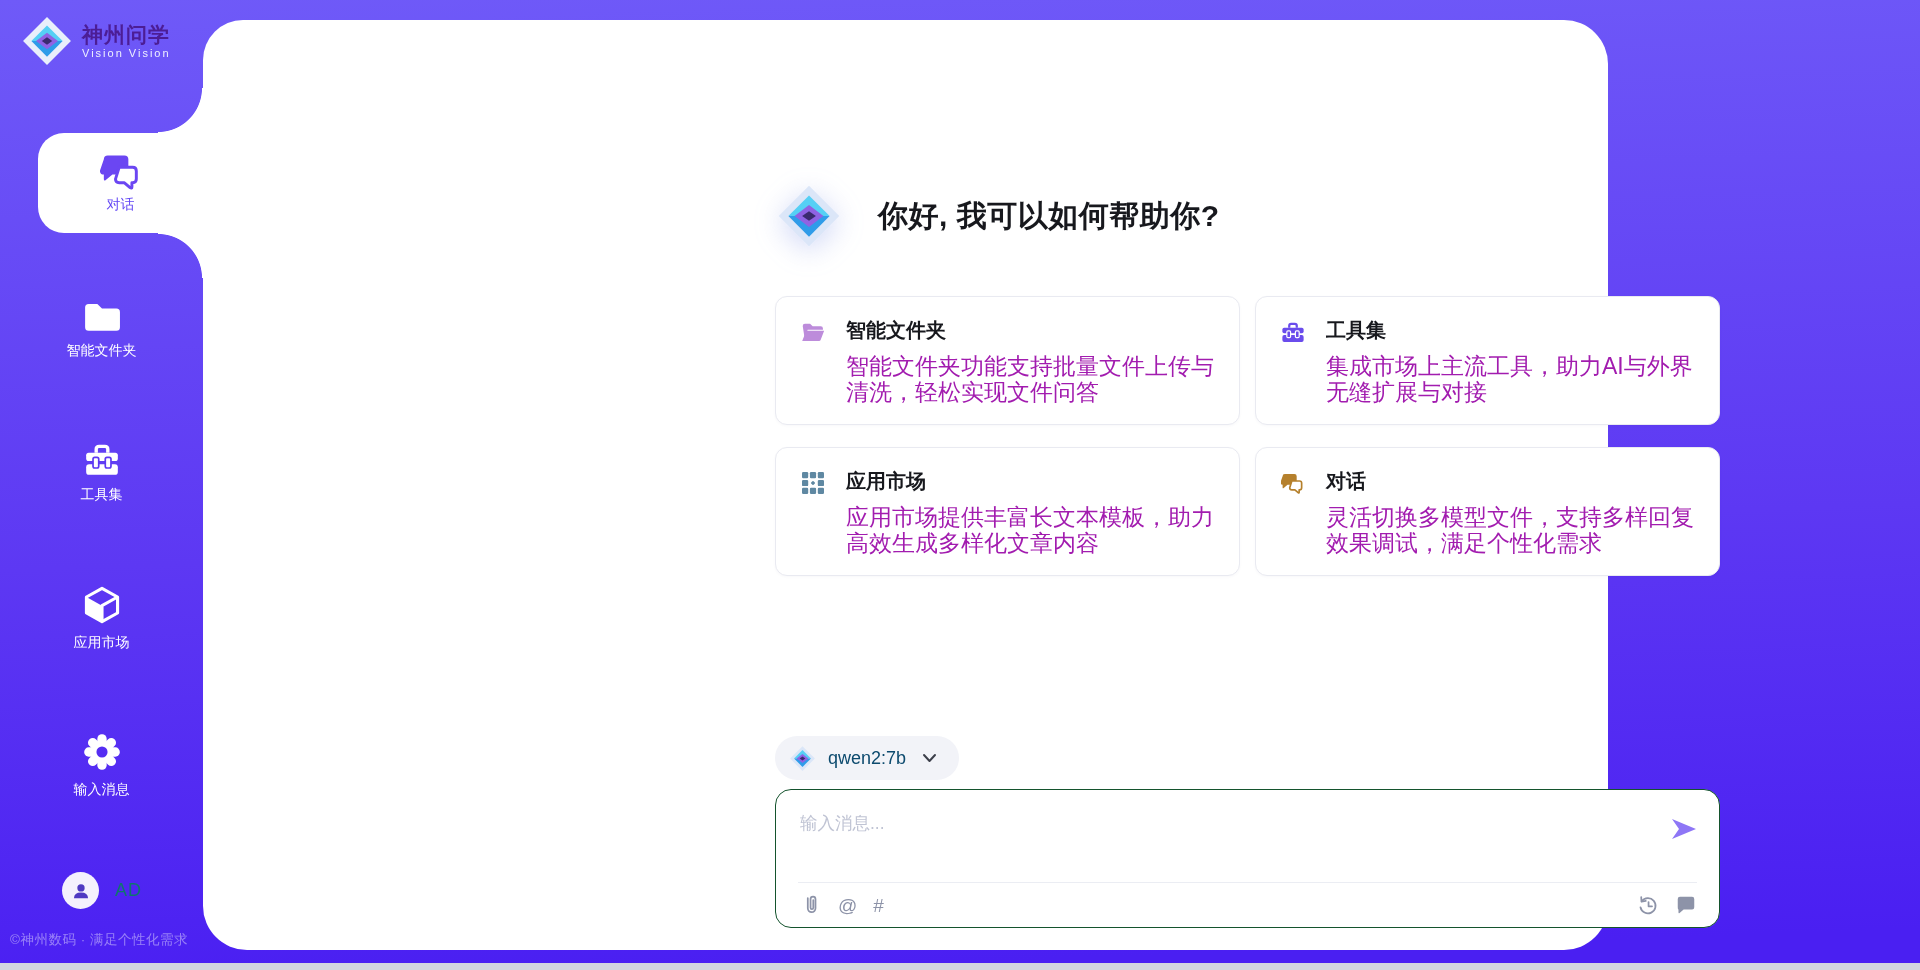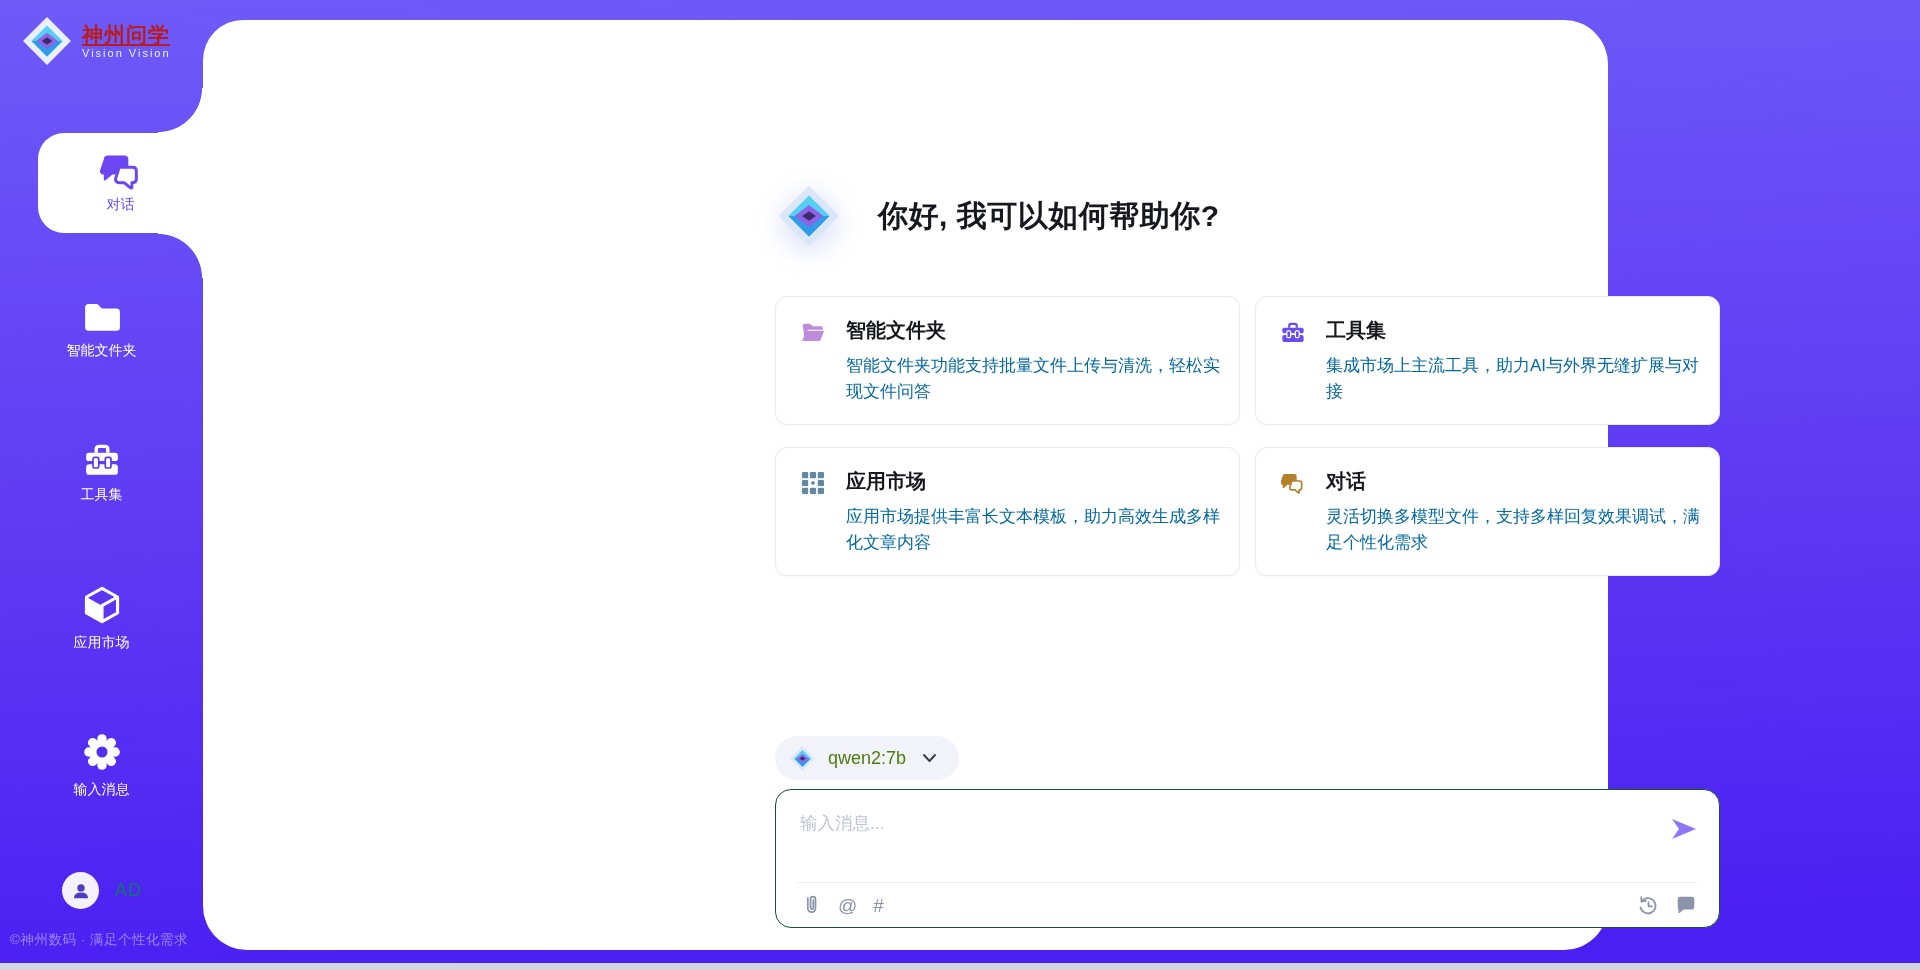--- a/index.html
+++ b/index.html
@@ -18,21 +18,21 @@
   .main-area {
     position:absolute; left:203px; top:20px; width:1405px; height:930px;
     background:#ffffff; border-radius:40px 44px 44px 44px;padding-left:20px;
   }
 
   
   .sidebar { position:absolute; left:0; top:0; width:203px; height:963px; }
 
   .brand { position:absolute; left:22px; top:16px; display:flex; align-items:center; gap:10px; }
   .brand .gem { width:50px; height:50px; }
-  .brand-name { color:#b91c1c; font-size:21px; font-weight:700; letter-spacing:1px; line-height:24px;text-decoration:underline; }
+  .brand-name { color:#4c1d95; font-size:21px; font-weight:700; letter-spacing:1px; line-height:24px; }
   .brand-sub  { color:#eef0ff; font-size:11px; letter-spacing:2px; line-height:13px; font-weight:400; }
 
   .nav-item {
     position:absolute; left:0; width:203px; height:110px;
     display:flex; flex-direction:column; align-items:center; justify-content:center; gap:9px;
     color:#fff; font-size:14px; cursor:pointer;
   }
   .nav-item .nav-label { color:#fff; }
 
   .nav-item.active {
@@ -57,33 +57,33 @@
   .greeting-text { font-size:30px; font-weight:700; color:#17181d; letter-spacing:.5px; }
 
   
   .card {
     position:absolute; width:465px; height:129px; background:#fff;
     border:1px solid #e9eaf1; border-radius:12px; cursor:pointer;
     box-shadow:0 1px 3px rgba(35,40,90,.03);
   }
   .card .card-icon { position:absolute; left:25px; top:23px; width:24px; height:24px; }
   .card .card-title { position:absolute; left:70px; top:20px; font-size:20px; font-weight:700; color:#17181d; }
-  .card .card-desc { position:absolute; left:70px; top:56px; width:382px; font-size:17px; line-height:26px; color:#0369a1; }
+  .card .card-desc { position:absolute; left:70px; top:56px; width:382px; font-size:23px; line-height:26px; color:#a21caf; }
   #card-0 { left:572px;  top:276px; }
   #card-1 { left:1052px; top:276px; }
   #card-2 { left:572px;  top:427px; }
   #card-3 { left:1052px; top:427px; }
 
   
   .model-pill {
     position:absolute; left:572px; top:716px; height:44px; padding:0 22px 0 14px;
     background:#f2f3f8; border-radius:22px; display:flex; align-items:center; gap:12px; cursor:pointer;
   }
   .model-pill .gem { width:27px; height:27px; }
-  .model-name { font-size:18px; color:#4d7c0f; }
+  .model-name { font-size:18px; color:#0c4a6e; }
   .chev { margin-left:4px; }
 
   
   .composer {
     position:absolute; left:572px; top:769px; width:945px; height:139px;
     background:#fff; border:1px solid #14532d; border-radius:16px;
   }
   .composer-input {
     position:absolute; left:24px; top:13px; width:860px; height:40px;
     border:none; outline:none; font-size:17.5px; color:#33364a; background:transparent;

